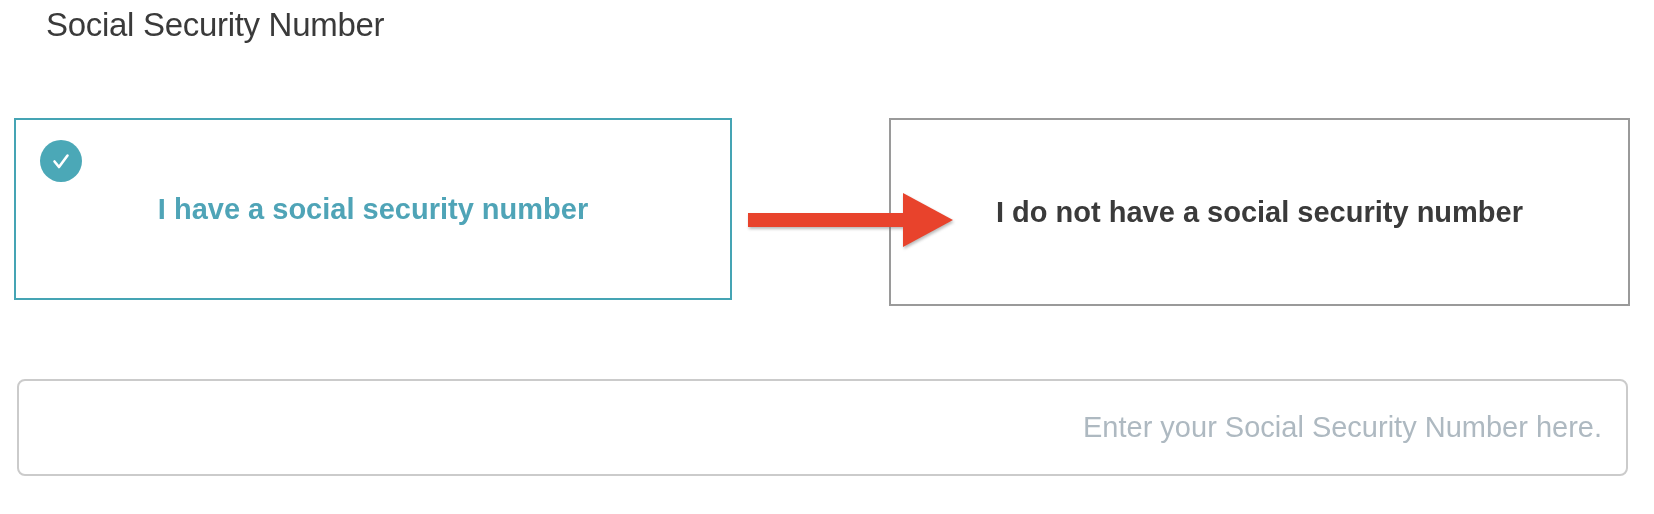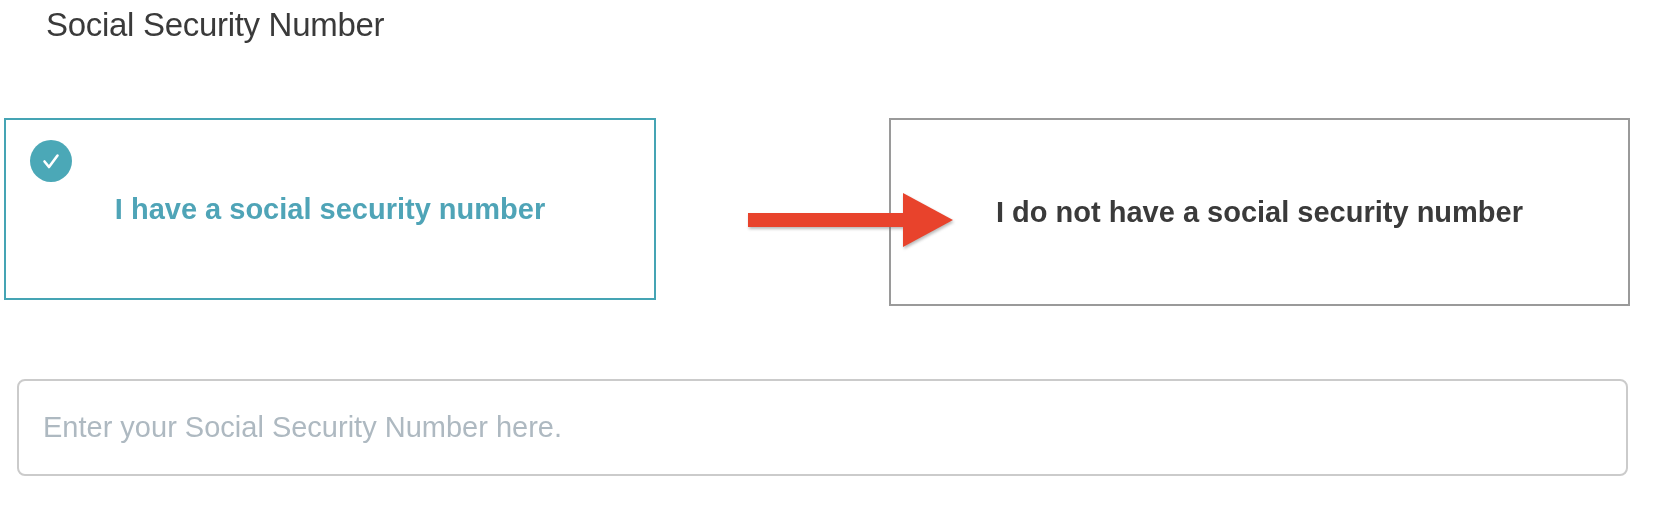--- a/index.html
+++ b/index.html
@@ -34,22 +34,22 @@
   .option-card {
     position: absolute;
     top: 118px;
     background: #ffffff;
     display: flex;
     align-items: center;
     justify-content: center;
     cursor: pointer;
   }
   .option-card.selected {
-    left: 4px;
-    width: 652px;
+    left: 14px;
+    width: 718px;
     height: 182px;
     border: 2px solid var(--selected-border);
   }
   .option-card.unselected {
     left: 889px;
     width: 741px;
     height: 188px;
     border: 2px solid var(--default-border);
   }
   .option-card .card-label {
@@ -95,20 +95,21 @@
     width: 1611px;
     height: 97px;
     border: 2px solid var(--input-border);
     border-radius: 8px;
     padding: 0 24px;
     font-family: "Liberation Sans", "DejaVu Sans", sans-serif;
     font-size: 29px;
     color: var(--text-dark);
     outline: none;
     background: #ffffff;
+    text-align: right;
   }
   .ssn-input::placeholder {
     color: var(--placeholder-gray);
     opacity: 1;
   }
 </style>
 </head>
 <body>
 
 <h1 class="page-title">Social Security Number</h1>

